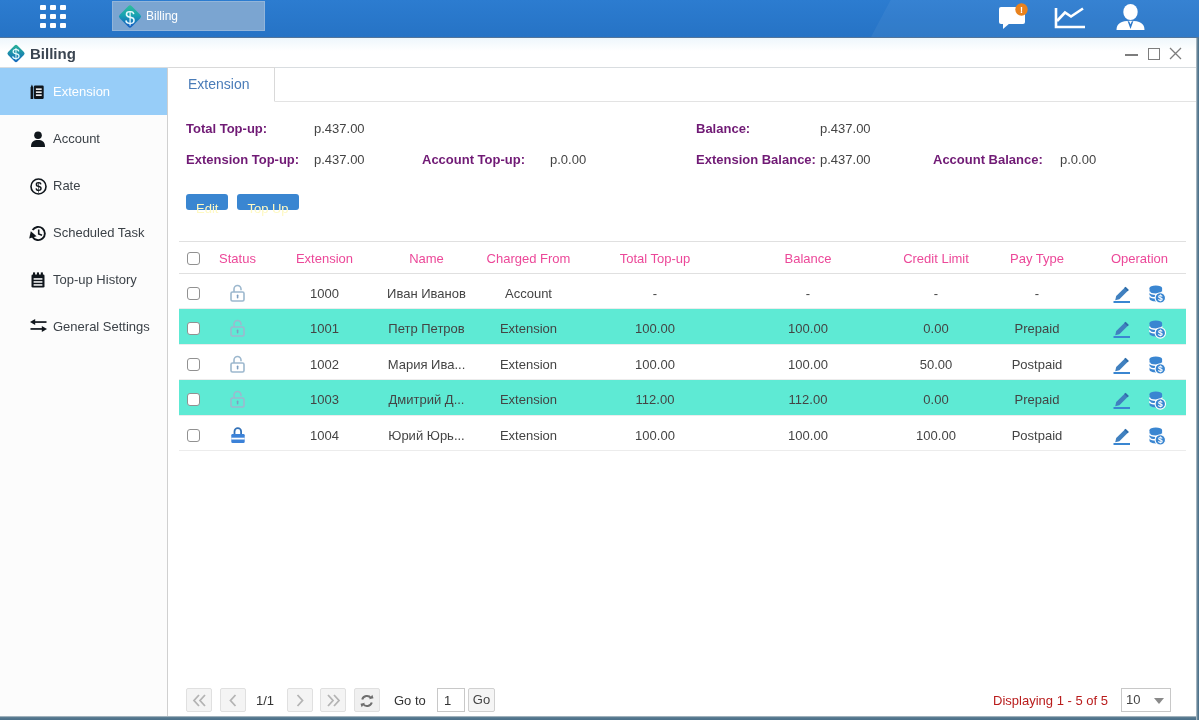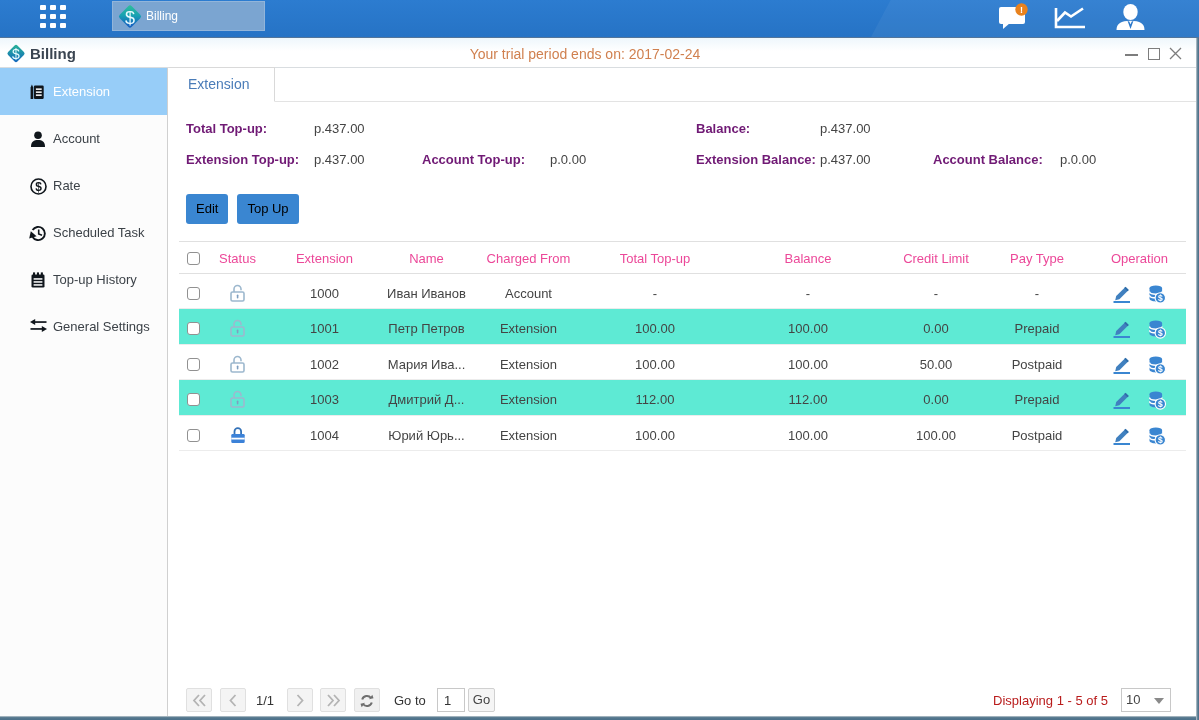--- a/index.html
+++ b/index.html
@@ -37,21 +37,21 @@
   border:1px solid #d9d9d9; border-left:none; border-bottom:1px solid #fff; z-index:2;
   font-size:14px; color:#4a7cb8; text-align:left; padding-left:19px; line-height:33px; }
 .tabline { position:absolute; left:0; top:33px; width:1027px; height:1px; background:#e3e3e3; }
 
 .stats { position:absolute; left:0; top:45px; width:1030px; }
 .srow { position:relative; height:31px; }
 .slabel { position:absolute; font-size:13px; font-weight:bold; color:#701a75; top:8px; }
 .sval { position:absolute; font-size:13px; color:#444; top:8px; }
 
 .btns { position:absolute; left:17px; top:126px; }
-.btn { display:inline-block; height:30px; line-height:29px; padding:0 10px; background:#3a86d1; color:#000000; font-size:13px; border-radius:3px; margin-right:9px; }
+.btn { display:inline-block; height:16px; line-height:29px; padding:0 10px; background:#3a86d1; color:#fef9c3; font-size:13px; border-radius:3px; margin-right:9px; }
 
 
 #tbl { position:absolute; left:10px; top:173px; width:1007px; font-size:13px; color:#444; }
 #tbl .hrow { display:flex; height:33px; line-height:33px; border-top:1px solid #e0e0e0; border-bottom:1px solid #e0e0e0; color:#ec4899; }
 #tbl .drow { display:flex; height:35px; line-height:39px; border-bottom:1px solid #ececec;justify-content:center; }
 #tbl .drow.alt { background:#5eead4; height:36px; }
 .c1{width:28px;} .c2{width:61px;} .c3{width:113px;} .c4{width:91px;} .c5{width:113px;}
 .c6{width:140px;} .c7{width:166px;} .c8{width:90px;} .c9{width:112px;} .c10{width:93px;}
 #tbl div[class^=c] { text-align:center; overflow:hidden; }
 .cb { display:inline-block; width:13px; height:13px; border:1px solid #919191; border-radius:3px; background:#fff; vertical-align:middle; margin-top:-3px; }
@@ -131,21 +131,20 @@
       <defs>
           <linearGradient id="dg2" x1="0" y1="0" x2="1" y2="1">
         <stop offset="0" stop-color="#27b596"></stop>
             <stop offset="1" stop-color="#1565c0"></stop>
       </linearGradient>
         </defs>
       <rect x="3.4" y="3.9" width="13.2" height="13.2" rx="2" transform="rotate(45 10 10.5)" fill="url(#dg2)"></rect>
       <text x="10" y="16" font-size="14" fill="#eafdff" text-anchor="middle" font-family="Liberation Sans">$</text>
     </svg>
     <div class="apptitle">Billing</div>
-    <div class="trial">Your trial period ends on: 2017-02-24</div>
     <div class="winctl">
       <span style="left:1125px;top:16px;width:13px;height:2px;"></span>
       <span style="left:1148px;top:10px;width:12px;height:12px;background:none;border:1px solid #7d7d7d;"></span>
       <svg style="position:absolute;left:1169px;top:9px;" width="13" height="13" viewBox="0 0 13 13">
           <path d="M1 1 L12 12 M12 1 L1 12" stroke="#7d7d7d" stroke-width="1.3"></path>
         </svg>
     </div>
   </div>
 
   <div id="sidebar">

